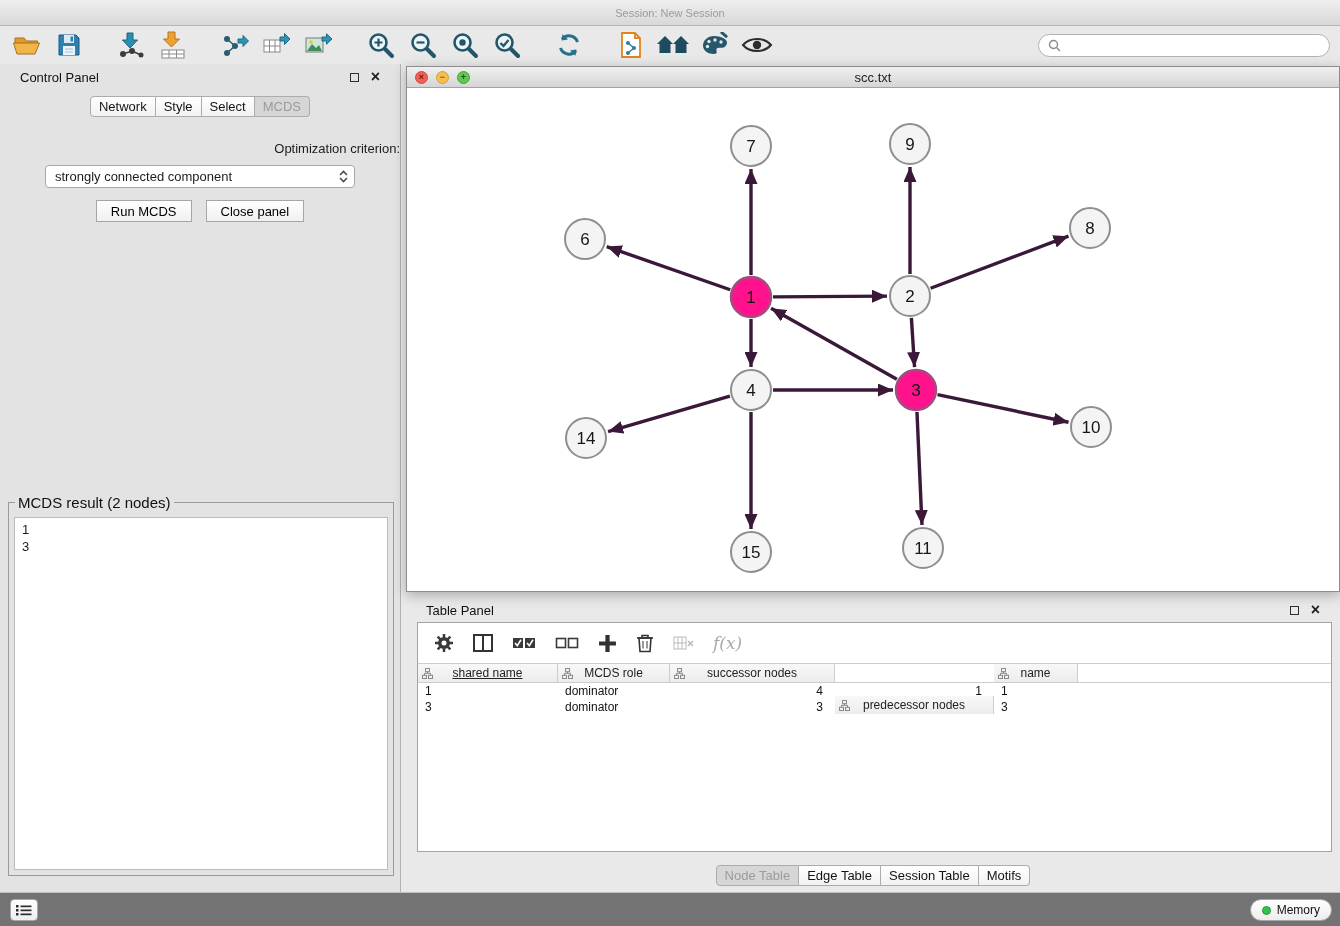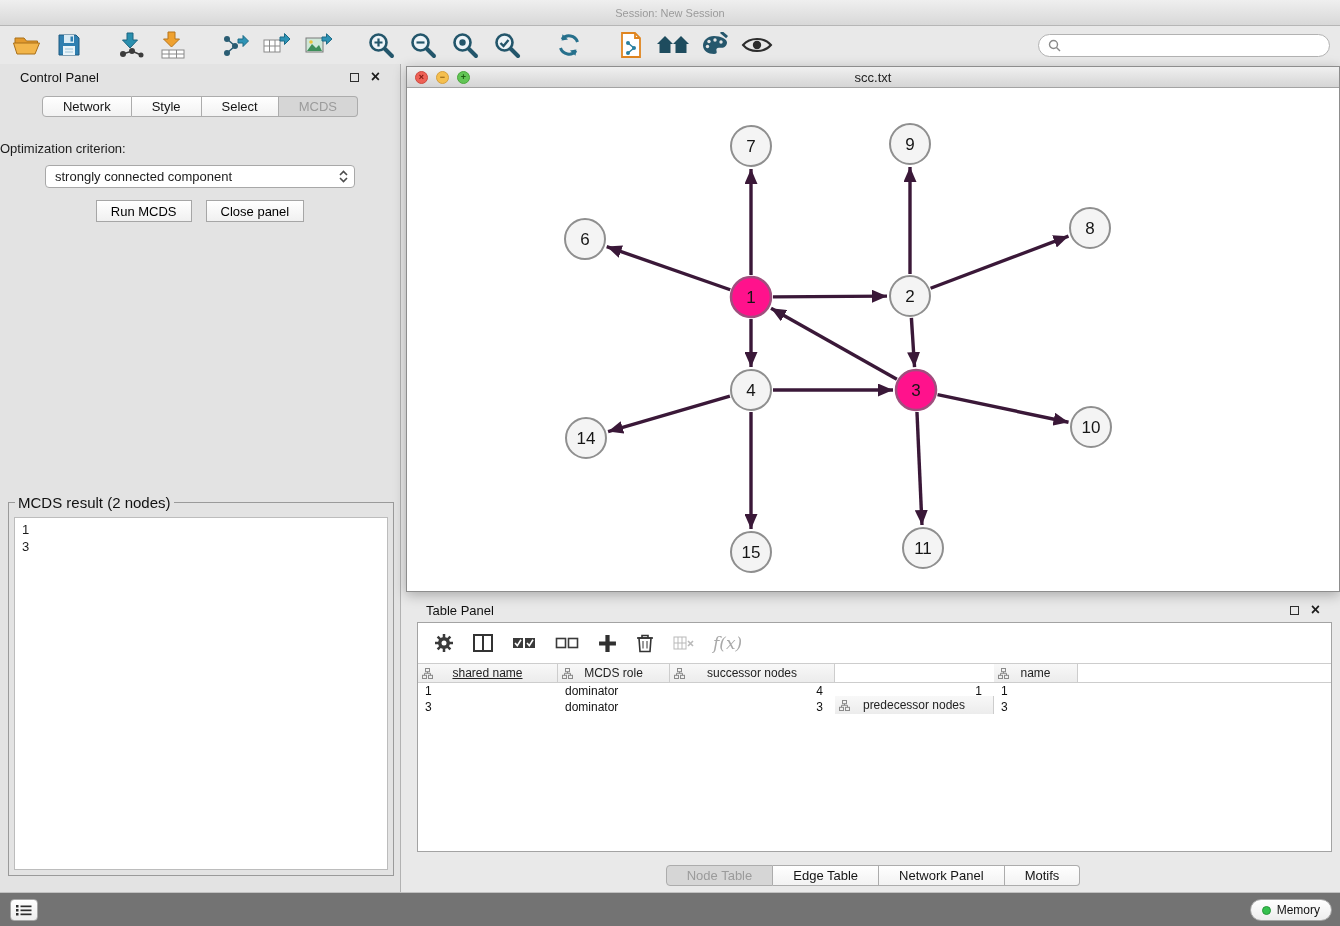--- a/index.html
+++ b/index.html
@@ -28,28 +28,28 @@
   .panel-header { height:26px; display:flex; align-items:center; padding:0 20px; font-size:13px; color:#111; }
   .ph-icons { margin-left:auto; display:flex; gap:12px; align-items:center; }
   .float-ic { width:9px; height:9px; border:1.5px solid #2e2e2e; display:inline-block; background:transparent; }
   .close-ic { font-size:16px; font-weight:bold; color:#1c1c1c; line-height:10px; }
   .control-panel {
     position:absolute; left:0; top:64px; width:401px; bottom:34px;
     background:#e3e3e3; border-right:1px solid #b2b2b2;
   }
   .seg-tabs { display:flex; justify-content:center; margin-top:6px; }
   .seg-tab {
-    height:21px; line-height:19px; padding:0 20px;
+    height:21px; line-height:19px; padding:0 8px;
     background:linear-gradient(#ffffff,#f2f2f2); border:1px solid #acacac;
     border-left-width:0; font-size:13px; color:#141414; cursor:default;
   }
   .seg-tab:first-child { border-left-width:1px; border-radius:4px 0 0 4px; }
   .seg-tab:last-child { border-radius:0 4px 4px 0; }
   .seg-tab.active { background:#d6d6d6; color:#9b9b9b; }
-  .opt-label { margin-top:24px; text-align:left; }
+  .opt-label { margin-top:24px; text-align:right; }
   .dropdown {
     width:310px; height:23px; margin:9px auto 0; background:#fff;
     border:1px solid #a8a8a8; border-radius:4px; display:flex; align-items:center;
     padding:0 5px 0 9px; font-size:13px;
   }
   .dropdown .dd-value { flex:1; }
   .cp-buttons { display:flex; justify-content:center; gap:14px; margin-top:12px; }
   .cp-buttons button {
     font:13px "Liberation Sans",sans-serif; height:22px; padding:0 14px;
     background:linear-gradient(#ffffff,#f0f0f0); border:1px solid #a6a6a6; border-radius:0;
@@ -507,21 +507,21 @@
           <div class="td" style="width: 112px; text-align: left;">dominator</div>
           <div class="td" style="width: 165px; text-align: right;">3</div>
           <div class="td" style="width: 159px; text-align: right;">2</div>
           <div class="td" style="width: 84px; text-align: left;">3</div>
         </div>
       </div>
   </div>
   <div class="seg-tabs tp-tabs">
       <div class="seg-tab active">Node Table</div>
       <div class="seg-tab">Edge Table</div>
-      <div class="seg-tab">Network Panel</div>
+      <div class="seg-tab">Session Table</div>
       <div class="seg-tab">Motifs</div>
     </div>
 </div>
 
 <div class="statusbar">
   <span class="list-btn">
     <svg width="16" height="12" viewBox="0 0 16 12">
         <g fill="#2e2e2e">
           <rect x="0" y="1" width="2.5" height="2.5"></rect>
           <rect x="0" y="5" width="2.5" height="2.5"></rect>

